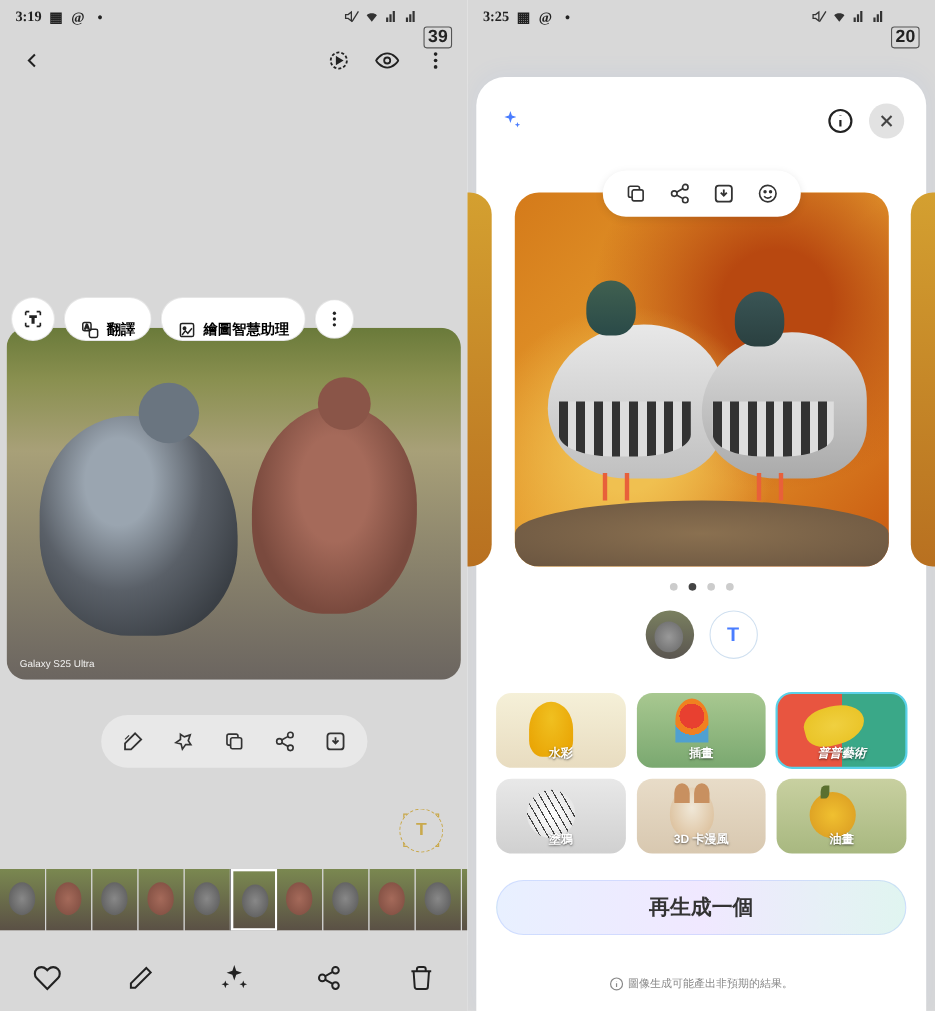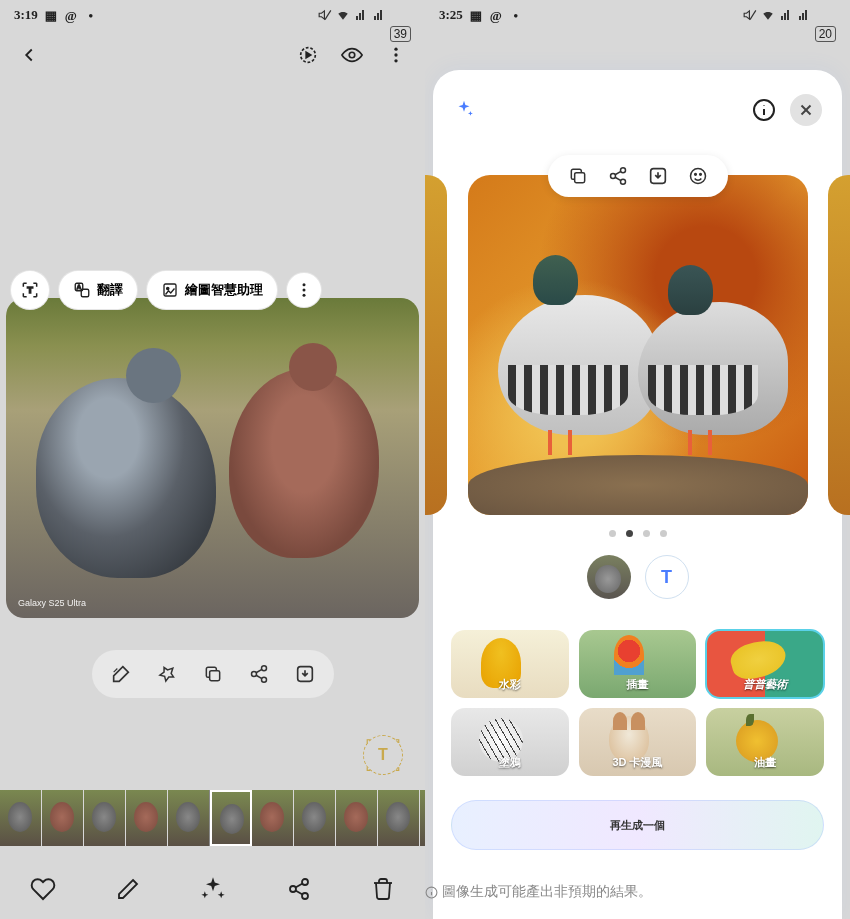--- a/index.html
+++ b/index.html
@@ -6,31 +6,31 @@
 body { font-family: -apple-system, sans-serif; background: #fff; width: 850px; height: 919px; display: flex; }
 .screen { width: 425px; height: 919px; position: relative; overflow: hidden; }
 .screen-left { background: #d8d8d8; }
 .screen-right { background: #d8d8d8; }
 
 
 .status-bar { height: 30px; display: flex; align-items: center; justify-content: space-between; padding: 0 14px; font-size: 13px; font-weight: 600; color: #222; }
 .status-left { display: flex; align-items: flex-end; gap: 6px; font-family: Liberation Serif, serif; }
 .status-right { display: flex; align-items: center; gap: 4px; }
 .status-icon { width: 14px; height: 14px; display: inline-flex; align-items: center; justify-content: center; }
-.battery-box { border: 1px solid #555; border-radius: 3px; padding: 0 3px; font-size: 12px; font-weight: 400; margin-top: 37px; }
+.battery-box { border: 1px solid #555; border-radius: 3px; padding: 0 3px; font-size: 16px; font-weight: 700; margin-top: 37px; }
 
 
 .left-header { height: 50px; display: flex; align-items: center; justify-content: space-between; padding: 0 18px; }
 .left-header-right { display: flex; align-items: center; gap: 22px; }
 .hdr-icon { width: 22px; height: 22px; display: flex; align-items: center; justify-content: center; }
 
 
 .chips-row { position: absolute; top: 270px; left: 0; right: 0; display: flex; align-items: center; gap: 8px; padding: 0 10px; z-index: 5; }
 .chip-round { width: 40px; height: 40px; border-radius: 20px; background: #fff; display: flex; align-items: center; justify-content: center; border: 1px solid rgba(0,0,0,0.1); }
-.chip { height: 40px; border-radius: 20px; background: #fff; display: flex; align-items: center; gap: 6px; padding: 0 14px; font-size: 13px; font-weight: 600; border: 1px solid rgba(0,0,0,0.1); }
+.chip { height: 40px; border-radius: 20px; background: #fff; display: flex; align-items: flex-end; gap: 6px; padding: 0 14px; font-size: 13px; font-weight: 600; border: 1px solid rgba(0,0,0,0.1); }
 .chip-more { width: 36px; height: 36px; border-radius: 18px; background: #fff; display: flex; align-items: center; justify-content: center; border: 1px solid rgba(0,0,0,0.1); }
 
 
 .photo-frame { position: absolute; top: 298px; left: 6px; right: 6px; height: 320px; border-radius: 18px; overflow: hidden; }
 .photo-frame::before { content:''; position:absolute; inset:-2px; border-radius:20px; background: linear-gradient(135deg,#5ad1e8,#b388ff,#7cffcb); z-index:-1; }
 .photo-inner { width:100%; height:100%; border-radius:16px; overflow:hidden; position:relative; background: linear-gradient(180deg,#6a7a3a 0%,#8a9050 15%,#a8a078 35%,#6b6560 100%); }
 .watermark { position: absolute; bottom: 10px; left: 12px; font-size: 9px; color: rgba(255,255,255,0.9); font-weight: 500; }
 
 .pigeon-grey { position:absolute; left:30px; top:80px; width:180px; height:200px; background: radial-gradient(ellipse at 40% 30%,#9aa5b0 20%,#5a6068 50%,#3a3f45 80%); border-radius: 50% 60% 45% 50%; }
 .pigeon-grey::after{content:'';position:absolute;top:-30px;left:90px;width:55px;height:55px;background:#6a7580;border-radius:50%;}
@@ -102,23 +102,23 @@
 .st-sketch { background: linear-gradient(#e8e8e8,#d0d0d0); }
 .st-sketch::before{content:'';position:absolute;left:28px;top:10px;width:44px;height:44px;background:radial-gradient(circle,#fff,#ddd);border-radius:50%;}
 .st-sketch::after{content:'';position:absolute;left:28px;top:10px;width:44px;height:44px;background:repeating-linear-gradient(60deg,transparent 0 5px,#444 5px 6px);border-radius:50%;}
 .st-3d { background: linear-gradient(#e8dcc8,#d8c8b0); }
 .st-3d::before{content:'';position:absolute;left:30px;top:8px;width:40px;height:46px;background:radial-gradient(ellipse at 50% 40%,#f0e8d8,#d8b890);border-radius:50% 50% 45% 45%;}
 .st-3d::after{content:'';position:absolute;left:34px;top:4px;width:14px;height:18px;background:#c89060;border-radius:50% 50% 0 0;box-shadow:18px 0 #c89060;}
 .st-oil { background: linear-gradient(#c8d0a0,#a8b880); }
 .st-oil::before{content:'';position:absolute;left:30px;top:12px;width:42px;height:42px;background:radial-gradient(circle,#f0c030,#d89820);border-radius:50%;}
 .st-oil::after{content:'';position:absolute;left:40px;top:6px;width:8px;height:12px;background:#5a7030;border-radius:50% 0;}
 
-.regen-btn { position: absolute; top: 800px; left: 26px; right: 26px; height: 50px; border-radius: 25px; background: linear-gradient(90deg,#e8f0ff,#f0e8ff,#e0f5f0); display: flex; align-items: center; justify-content: center; font-size: 11px; font-weight: 600; color: #333; border:1px solid rgba(150,180,255,0.3); }
-
-.disclaimer { position: absolute; bottom: 18px; left: 0; right: 0; text-align: center; font-size: 14px; color: #888; display:flex;align-items:center;justify-content:flex-start;gap:4px;margin-top:35px; }
+.regen-btn { position: absolute; top: 800px; left: 26px; right: 26px; height: 50px; border-radius: 25px; background: linear-gradient(90deg,#e8f0ff,#f0e8ff,#e0f5f0); display: flex; align-items: center; justify-content: center; font-size: 19px; font-weight: 600; color: #333; border:1px solid rgba(150,180,255,0.3); }
+
+.disclaimer { position: absolute; bottom: 18px; left: 0; right: 0; text-align: center; font-size: 10px; color: #888; display:flex;align-items:center;justify-content:center;gap:4px;margin-top:35px; }
 
 svg { display: block; }
 </style>
 </head>
 <body>
 
 <div class="screen screen-left">
 
   <div class="status-bar">
     <div class="status-left">

